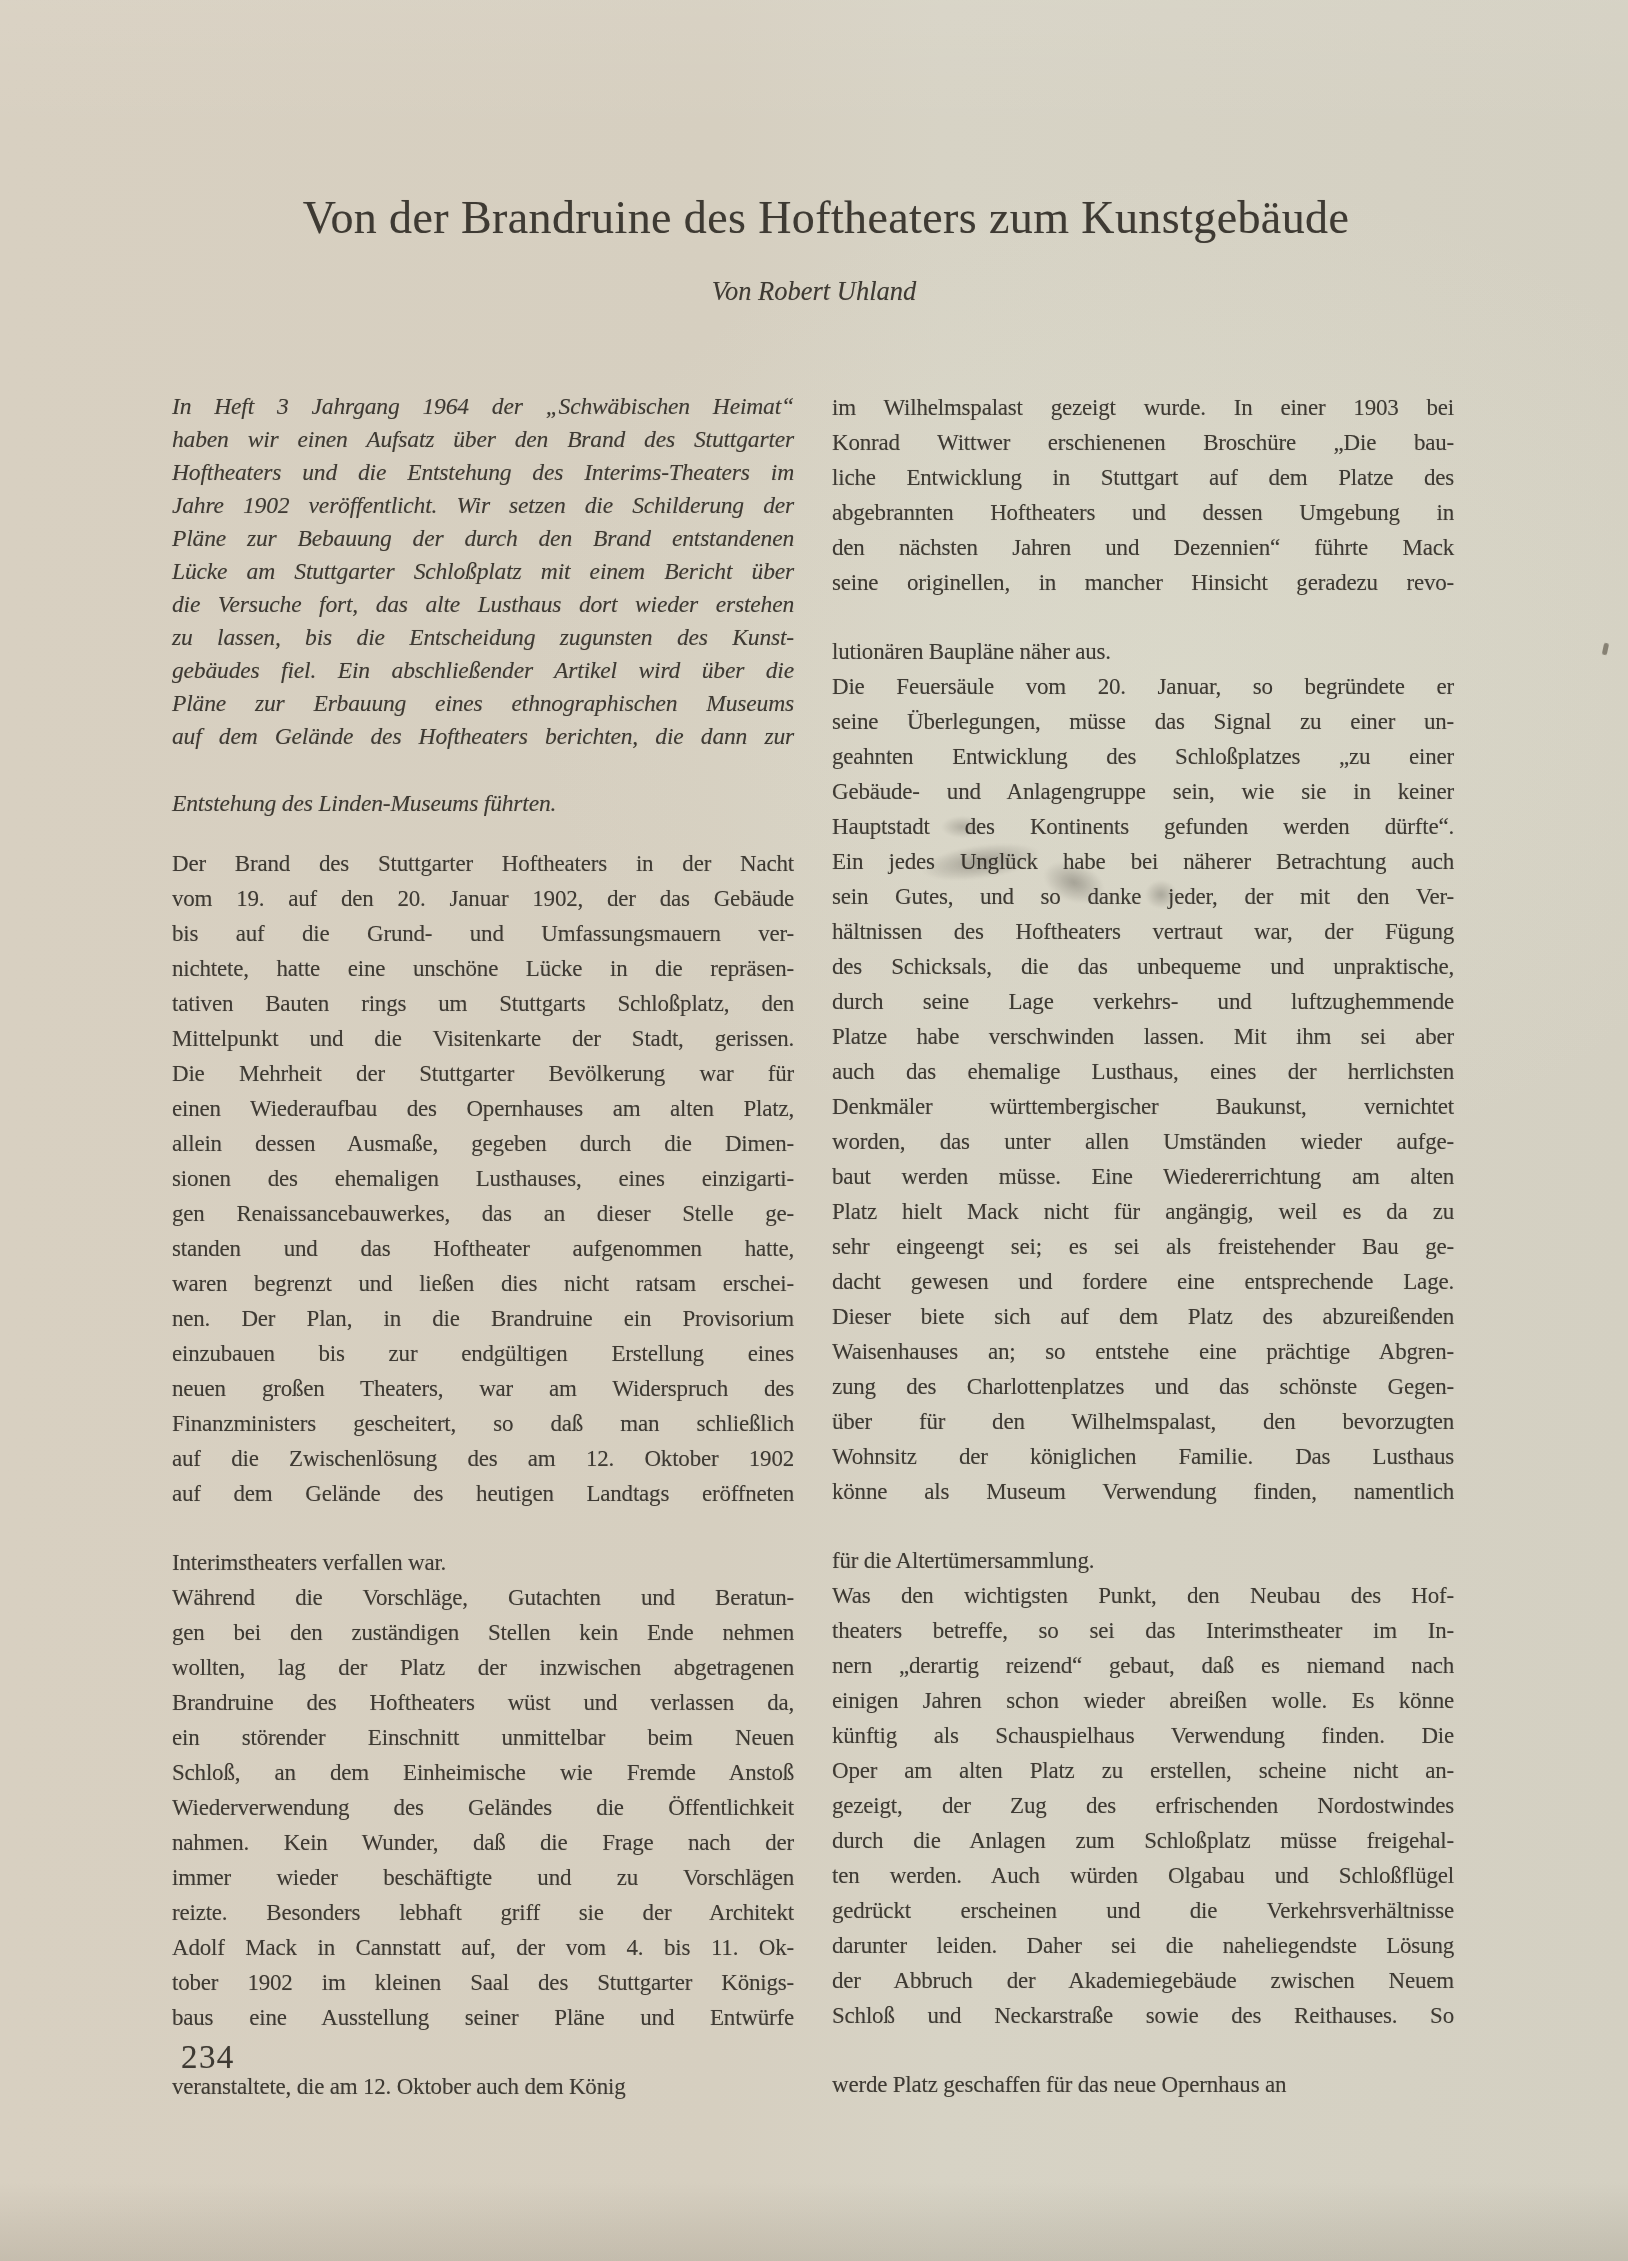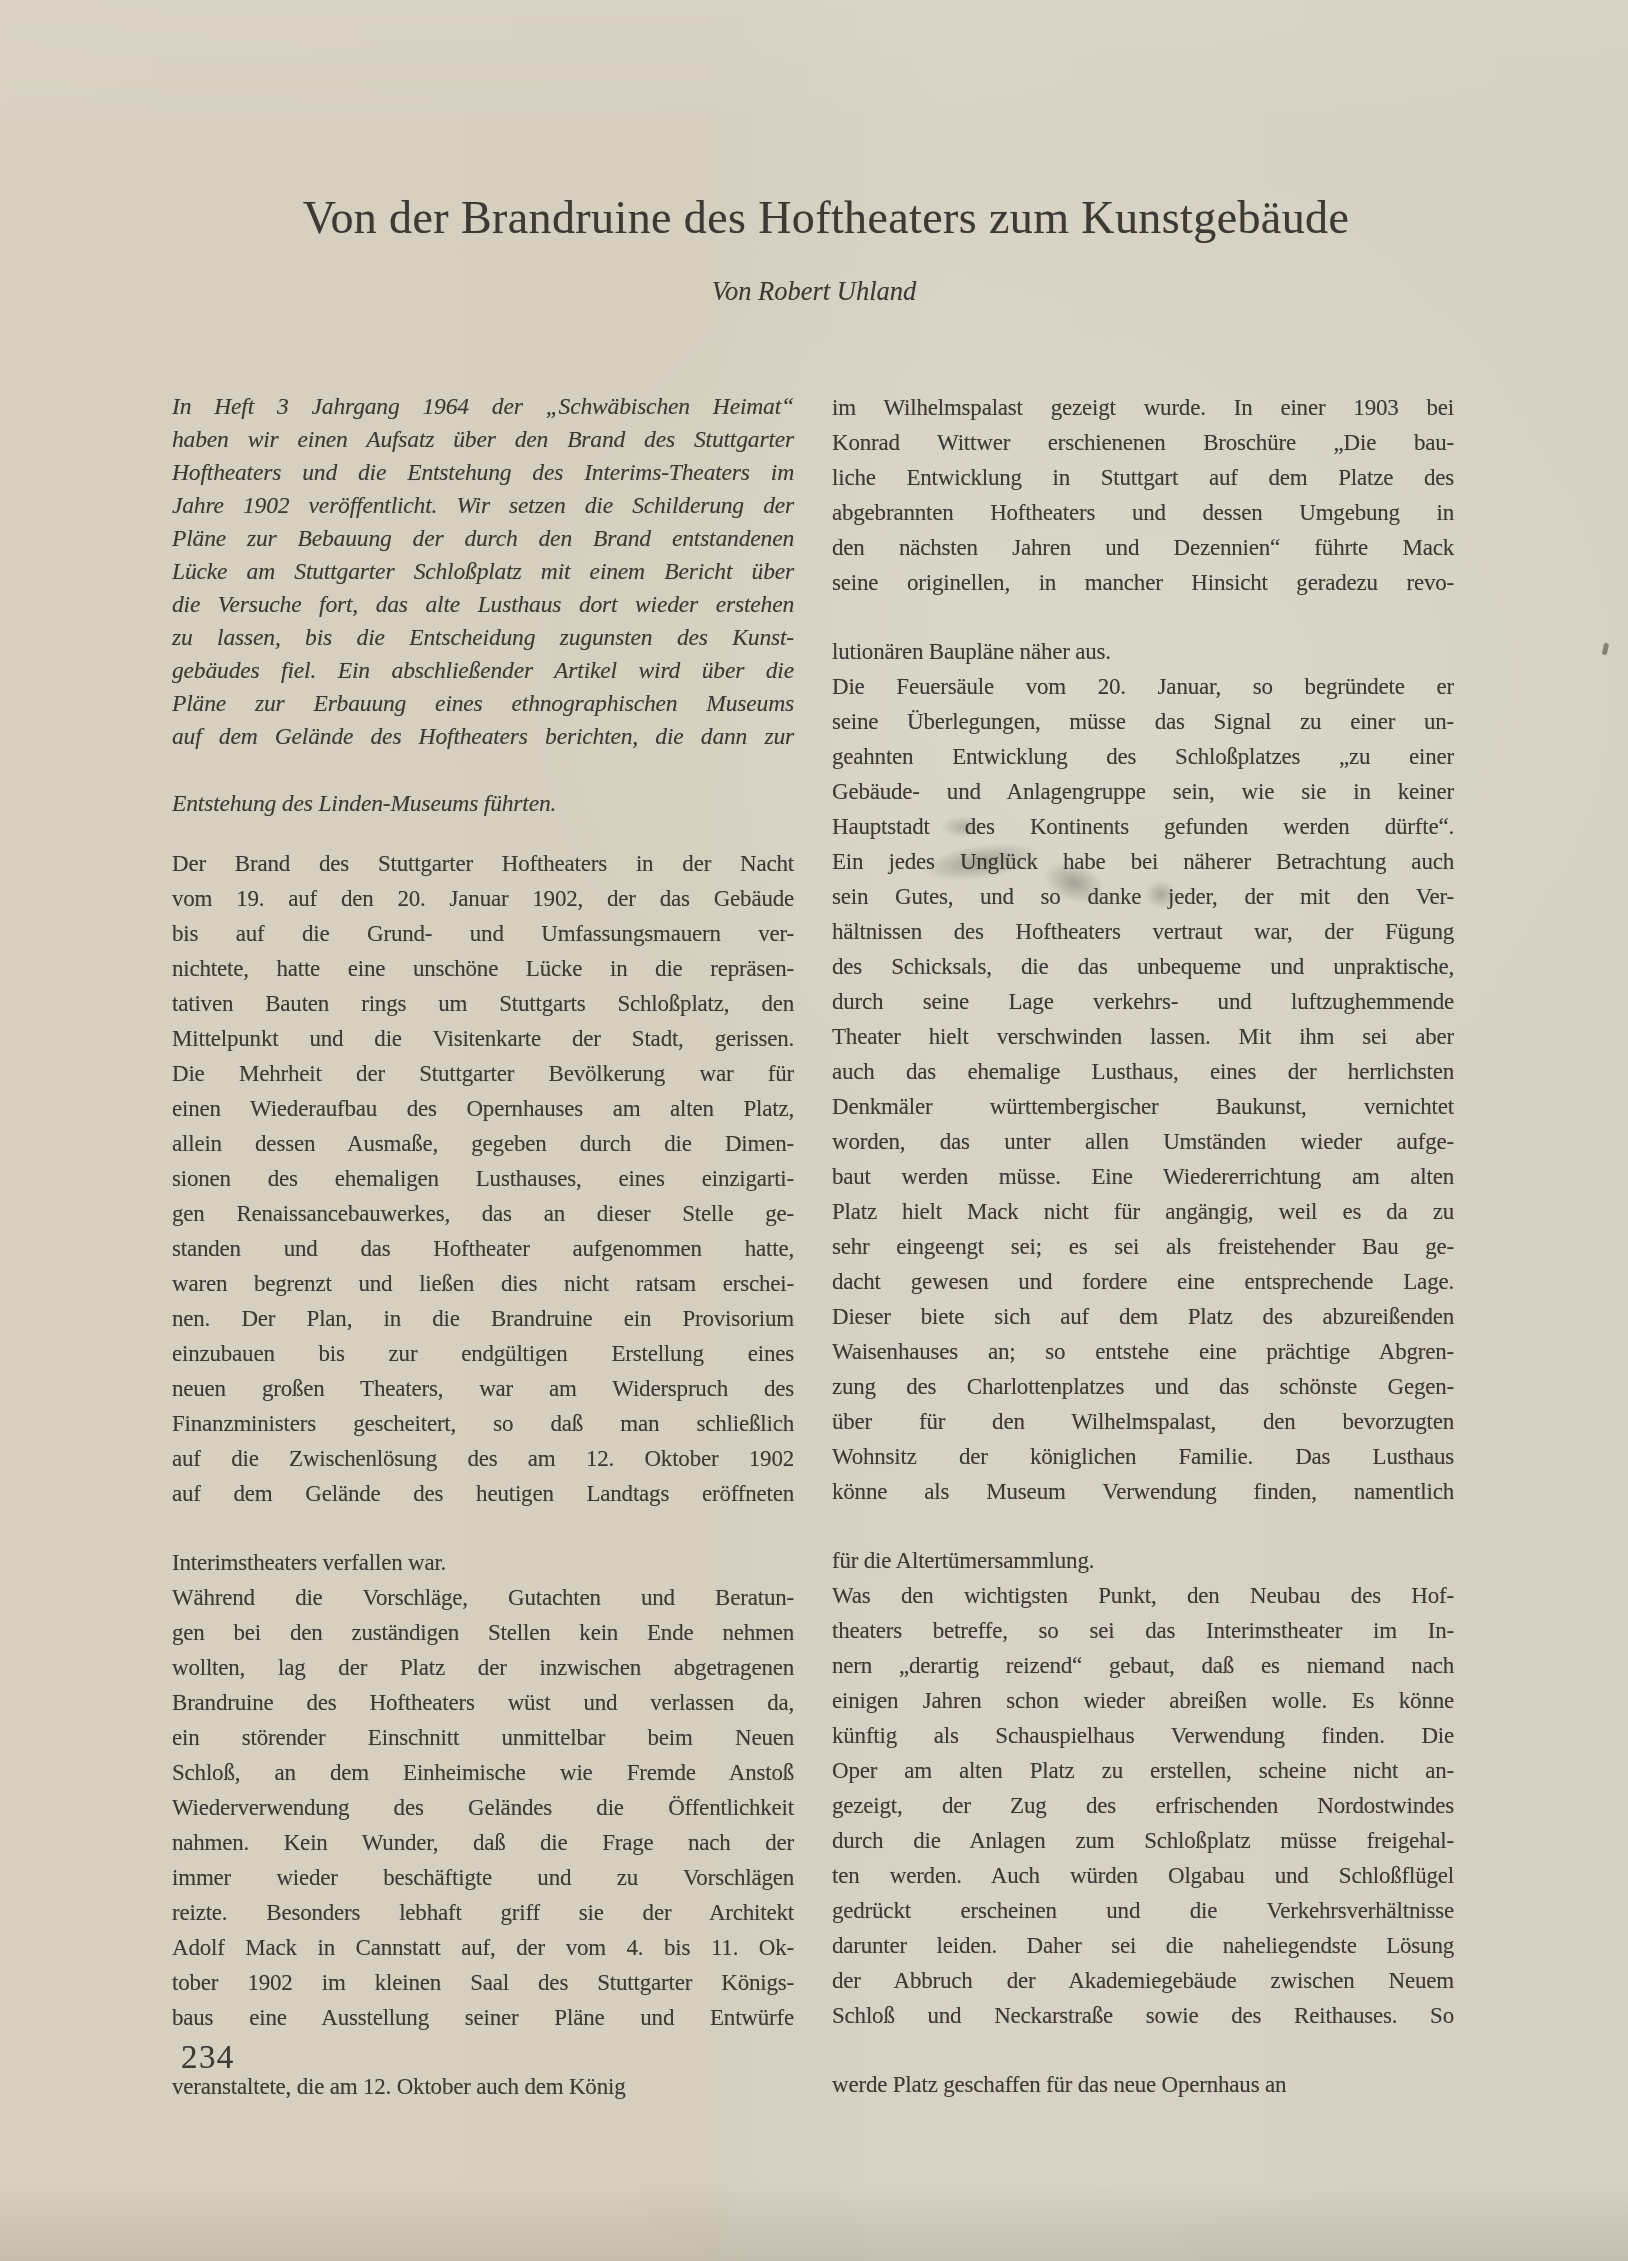--- a/index.html
+++ b/index.html
@@ -184,21 +184,21 @@
           <div class="line">Die Feuersäule vom 20. Januar, so begründete er</div>
           <div class="line">seine Überlegungen, müsse das Signal zu einer un-</div>
           <div class="line">geahnten Entwicklung des Schloßplatzes „zu einer</div>
           <div class="line">Gebäude- und Anlagengruppe sein, wie sie in keiner</div>
           <div class="line">Hauptstadt des Kontinents gefunden werden dürfte“.</div>
           <div class="line">Ein jedes Unglück habe bei näherer Betrachtung auch</div>
           <div class="line">sein Gutes, und so danke jeder, der mit den Ver-</div>
           <div class="line">hältnissen des Hoftheaters vertraut war, der Fügung</div>
           <div class="line">des Schicksals, die das unbequeme und unpraktische,</div>
           <div class="line">durch seine Lage verkehrs- und luftzughemmende</div>
-          <div class="line">Theater hielt verschwinden lassen. Mit ihm sei aber</div>
+          <div class="line">Platze habe verschwinden lassen. Mit ihm sei aber</div>
           <div class="line">auch das ehemalige Lusthaus, eines der herrlichsten</div>
           <div class="line">Denkmäler württembergischer Baukunst, vernichtet</div>
           <div class="line">worden, das unter allen Umständen wieder aufge-</div>
           <div class="line">baut werden müsse. Eine Wiedererrichtung am alten</div>
           <div class="line">Platz hielt Mack nicht für angängig, weil es da zu</div>
           <div class="line">sehr eingeengt sei; es sei als freistehender Bau ge-</div>
           <div class="line">dacht gewesen und fordere eine entsprechende Lage.</div>
           <div class="line">Dieser biete sich auf dem Platz des abzureißenden</div>
           <div class="line">Waisenhauses an; so entstehe eine prächtige Abgren-</div>
           <div class="line">zung des Charlottenplatzes und das schönste Gegen-</div>

